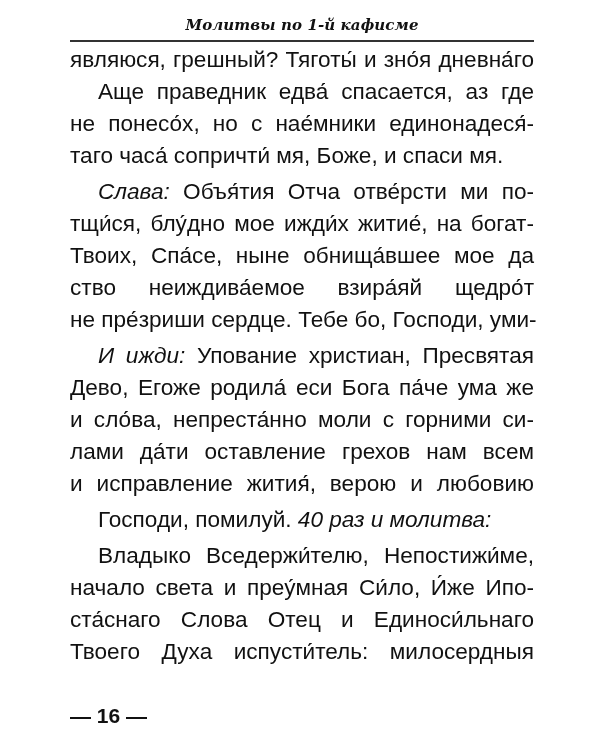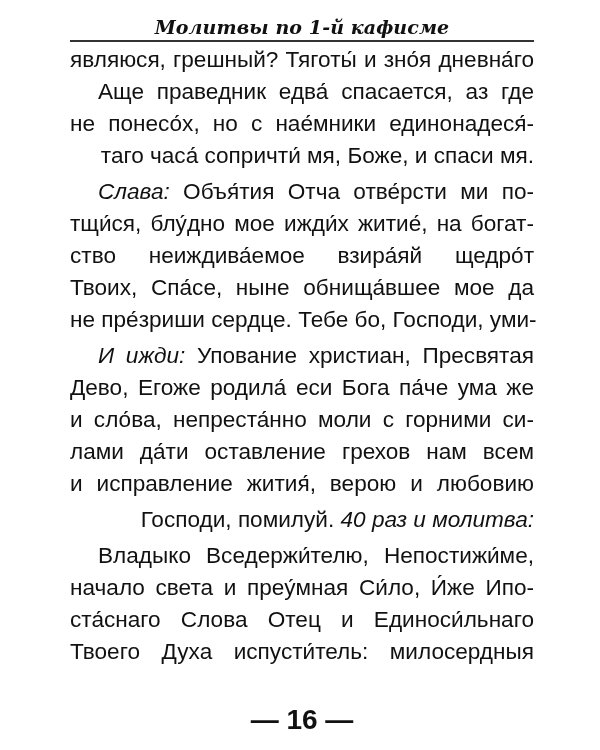--- a/index.html
+++ b/index.html
@@ -1,35 +1,35 @@
 <!DOCTYPE html>
 <html><head>
 <meta charset="utf-8">
 <style>
   html, body { margin:0; padding:0; background:#ffffff; }
   body { width:600px; height:750px; position:relative; overflow:hidden; }
   .page { position:absolute; left:70px; top:0; width:464px; height:750px; }
   .running-head {
     position:absolute; top:16px; left:0; width:464px; text-align:center;
     font-family:"DejaVu Serif", serif; font-style:italic; font-weight:bold;
-    font-size:19px; color:#111; letter-spacing:0.1px;
+    font-size:15px; color:#111; letter-spacing:0.1px;
   }
   .rule { position:absolute; top:40px; left:0; width:464px; height:2px; background:#333; }
   .body {
     position:absolute; top:44px; left:0; width:464px;
     font-family:"Liberation Sans", sans-serif; font-size:22.6px; line-height:32px; color:#111;
   }
-  .line { display:block; white-space:nowrap; height:32px;text-align:right; }
+  .line { display:block; white-space:nowrap; height:32px; }
   .line.just { text-align:justify; text-align-last:justify; }
   .line.ind { padding-left:28px; }
   .para-gap { height:4px; }
   em { font-style:italic; }
   .folio {
-    position:absolute; top:704px; left:0; width:464px; text-align:center;
-    font-family:"Liberation Sans", sans-serif; font-weight:bold; font-size:28px; color:#111;
+    position:absolute; top:704px; left:0; width:464px; text-align:left;
+    font-family:"Liberation Sans", sans-serif; font-weight:bold; font-size:21px; color:#111;
   }
 </style>
 </head>
 <body>
 
 <div class="page">
   <div class="running-head">Молитвы по 1-й кафисме</div>
   <div class="rule"></div>
 
   <div class="body">
@@ -38,22 +38,22 @@
       <span class="line just">являюся, грешный? Тяготы́ и зно́я дневна́го</span>
       <span class="line just ind">Аще праведник едва́ спасается, аз где</span>
       <span class="line just">не понесо́х, но с нае́мники единонадеся́-</span>
       <span class="line">таго часа́ сопричти́ мя, Боже, и спаси мя.</span>
     </div>
     <div class="para-gap"></div>
 
     <div>
       <span class="line just ind"><em>Слава:</em><span> Объя́тия Отча отве́рсти ми по-</span></span>
       <span class="line just">тщи́ся, блу́дно мое ижди́х житие́, на богат-</span>
+      <span class="line just">Твоих, Спа́се, ныне обнища́вшее мое да</span>
       <span class="line just">ство неиждива́емое взира́яй щедро́т</span>
-      <span class="line just">Твоих, Спа́се, ныне обнища́вшее мое да</span>
       <span class="line just">не пре́зриши сердце. Тебе бо, Господи, уми-</span>
     </div>
     <div class="para-gap"></div>
 
     <div>
       <span class="line just ind"><em>И ижди:</em><span> Упование христиан, Пресвятая</span></span>
       <span class="line just">Дево, Егоже родила́ еси Бога па́че ума же</span>
       <span class="line just">и сло́ва, непреста́нно моли с горними си-</span>
       <span class="line just">лами да́ти оставление грехов нам всем</span>
       <span class="line just">и исправление жития́, верою и любовию</span>

